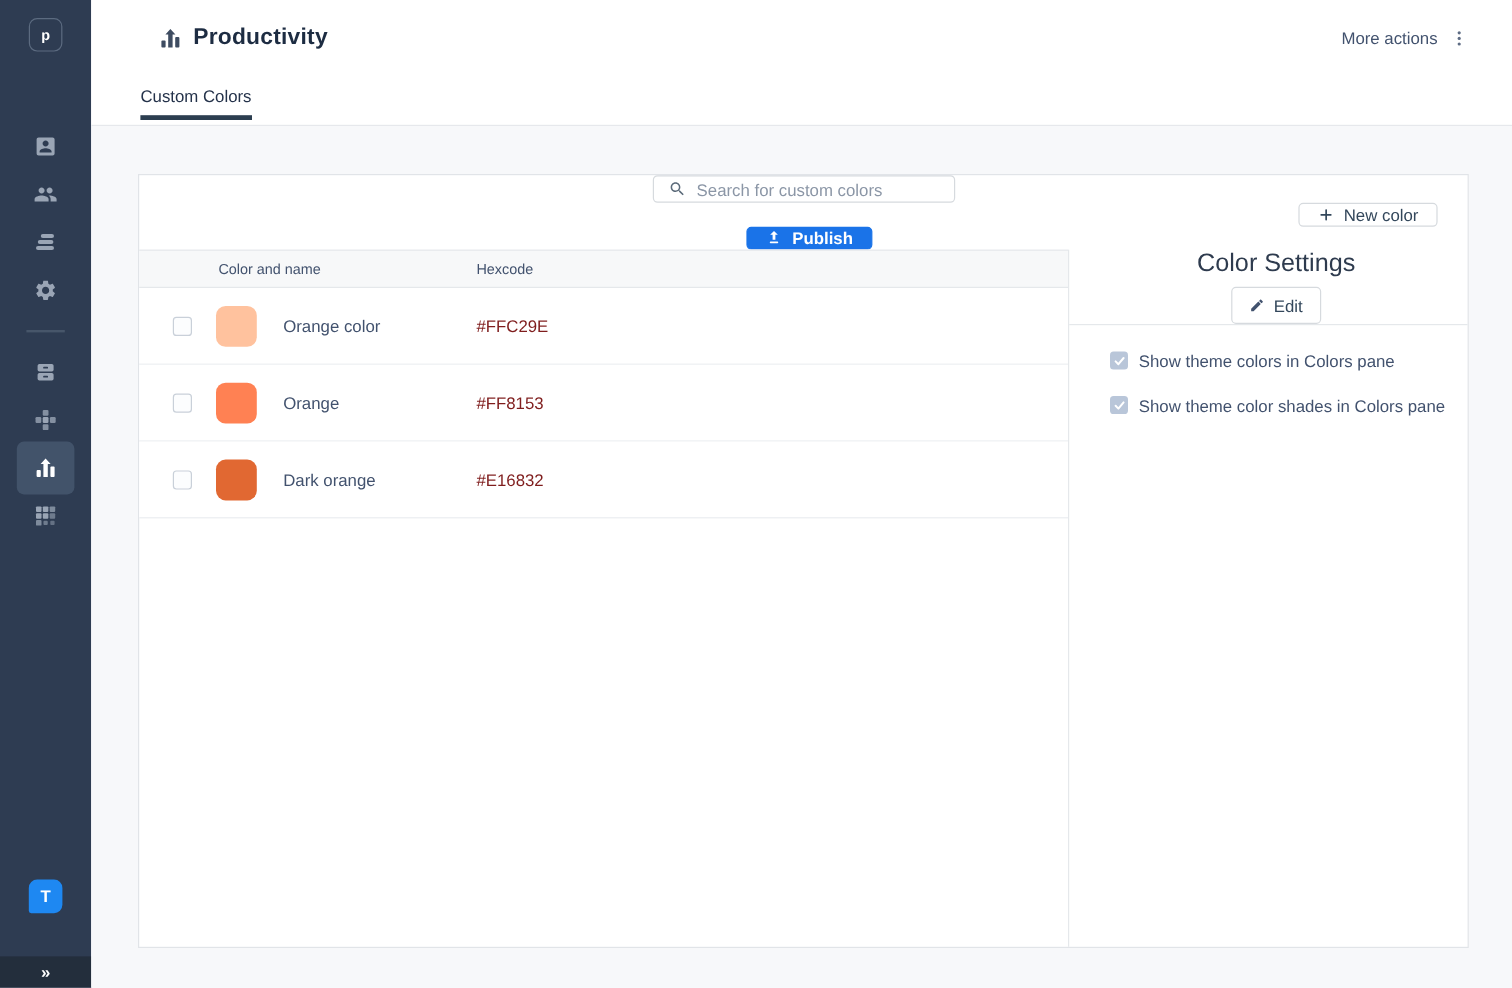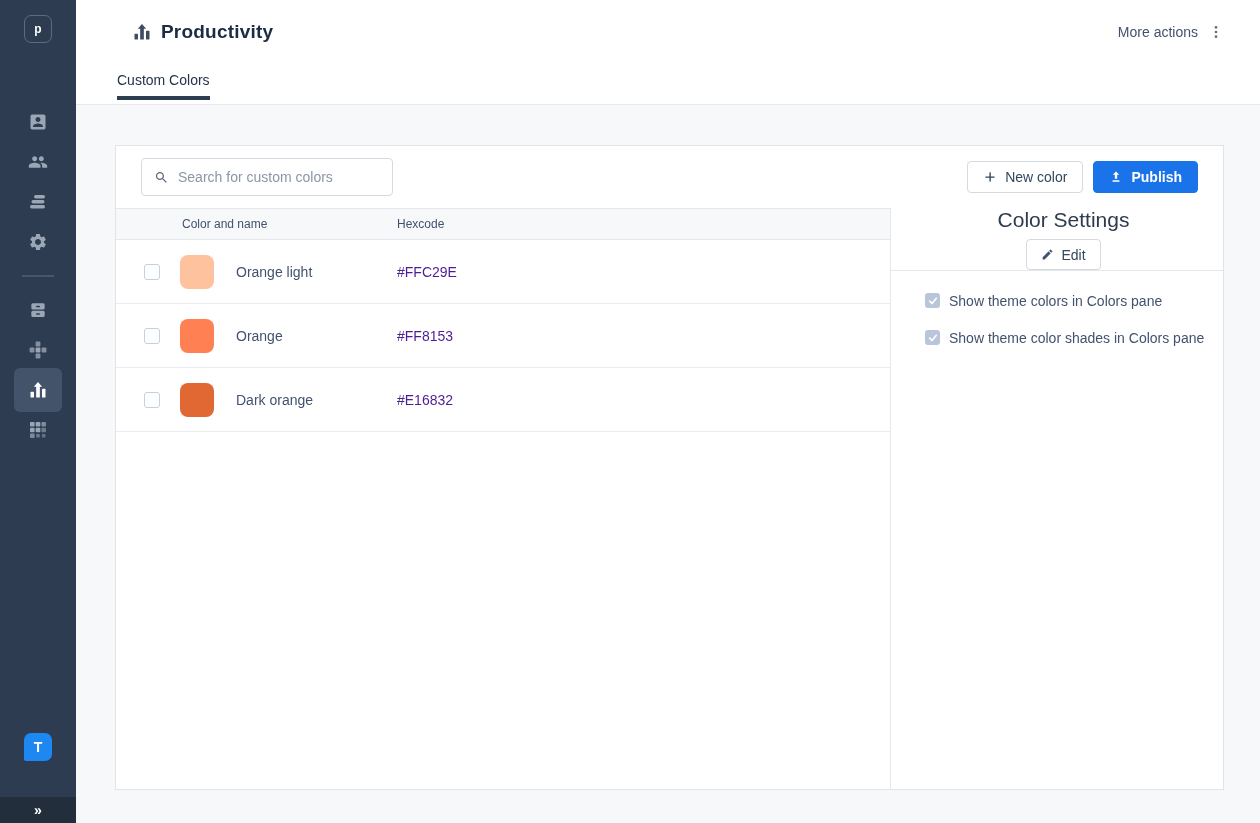--- a/index.html
+++ b/index.html
@@ -39,21 +39,21 @@
   .tabs { padding-left:41px; height:40px; }
   .tab { display:inline-flex; align-items:center; height:36px; font-size:14px;
          font-weight:500; color:#24324a; border-bottom:4px solid #2c3e50; cursor:pointer; }
 
   
   .content { position:absolute; left:76px; top:105px; width:1184px; height:718px;
              background:#f7f8fa; }
   .card { position:absolute; left:39px; top:40px; width:1109px; height:645px;
           background:#fff; border:1px solid #e1e4e8; }
 
-  .toolbar { height:62px; display:flex; align-items:center; padding:0 25px; }
+  .toolbar { height:62px; display:flex; align-items:center; padding:0 25px;flex-direction:column; }
   .search-box { width:252px; height:38px; border:1px solid #d6dade; border-radius:4px;
                 display:flex; align-items:center; gap:9px; padding:0 12px; background:#fff; }
   .search-box input { border:none; outline:none; flex:1; font-size:14px; color:#33475b;
                 font-family:"Liberation Sans", sans-serif; background:transparent; }
   .search-box input::placeholder { color:#8b96a6; }
   .btn { height:32px; display:inline-flex; align-items:center; gap:8px; padding:0 15px;
          border-radius:4px; font-size:14px; cursor:pointer; font-family:"Liberation Sans", sans-serif; }
   .btn-secondary { background:#fff; border:1px solid #d6dade; color:#33475b; font-weight:500; }
   .btn-primary { background:#1a73e8; border:1px solid #1a73e8; color:#fff; font-weight:700;
                  margin-left:10px; }
@@ -64,21 +64,21 @@
   .thead { height:32px; background:#f7f8f9; border-top:1px solid #e5e8eb;
            border-bottom:1px solid #e5e8eb; display:flex; align-items:center;
            font-size:12px; color:#42526e; }
   .col1 { width:281px; padding-left:66px; }
   .trow { height:64px; display:flex; align-items:center; border-bottom:1px solid #eaedf0;
           background:#fff; }
   .row-check { margin-left:28px; width:16px; height:16px; border:1px solid #c9d0d9;
           border-radius:3px; background:#fcfdfe; cursor:pointer; flex:none; }
   .swatch { margin-left:20px; width:34px; height:34px; border-radius:8px; flex:none; }
   .row-name { margin-left:22px; width:161px; font-size:14px; color:#42526e; }
-  .row-hex { font-size:14px; color:#4c1d95; }
+  .row-hex { font-size:14px; color:#7f1d1d; }
 
   .settings-panel { width:333px; border-left:1px solid #e5e8eb; }
   .panel-head { height:63px; display:flex; align-items:center; justify-content:space-between;
           padding:0 21px 0 34px; border-bottom:1px solid #e5e8eb;flex-direction:column; }
   .panel-title { font-size:21px; color:#2e3b4e; }
   .edit-btn { height:31px; padding:0 14px; gap:7px; }
   .options { padding:22px 18px 0 34px; }
   .option { display:flex; gap:9px; margin-bottom:21px; }
   .cb-checked { width:15px; height:15px; background:#b9c6d9; border-radius:3px; flex:none;
           display:flex; align-items:center; justify-content:center; cursor:pointer; }
@@ -216,21 +216,21 @@
 
       <div class="table-area">
         <div class="thead">
           <div class="col1">Color and name</div>
           <div class="col2">Hexcode</div>
         </div>
 
         <div class="trow">
           <span class="row-check"></span>
           <span class="swatch" style="background: rgb(255, 194, 158);"></span>
-          <span class="row-name">Orange light</span>
+          <span class="row-name">Orange color</span>
           <span class="row-hex">#FFC29E</span>
         </div>
         <div class="trow">
           <span class="row-check"></span>
           <span class="swatch" style="background: rgb(255, 129, 83);"></span>
           <span class="row-name">Orange</span>
           <span class="row-hex">#FF8153</span>
         </div>
         <div class="trow">
           <span class="row-check"></span>

